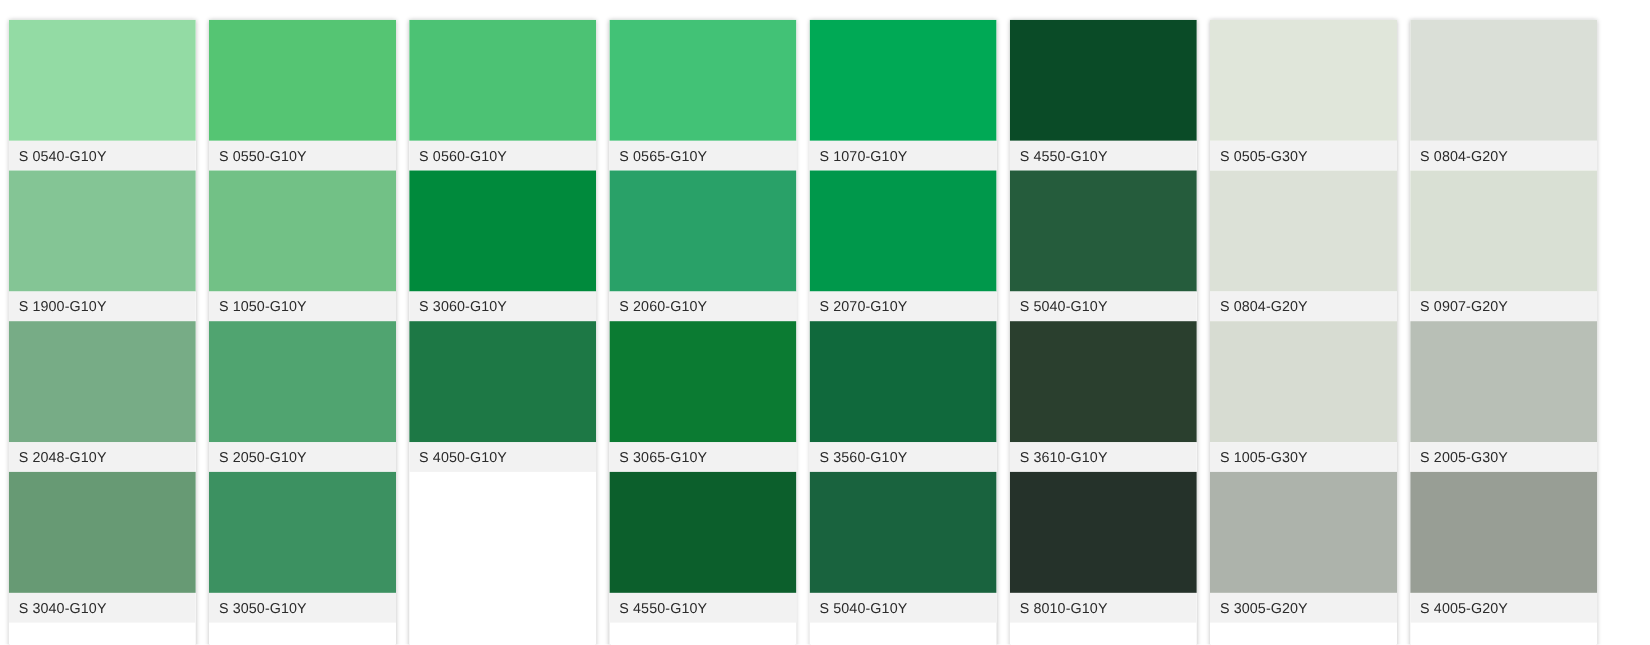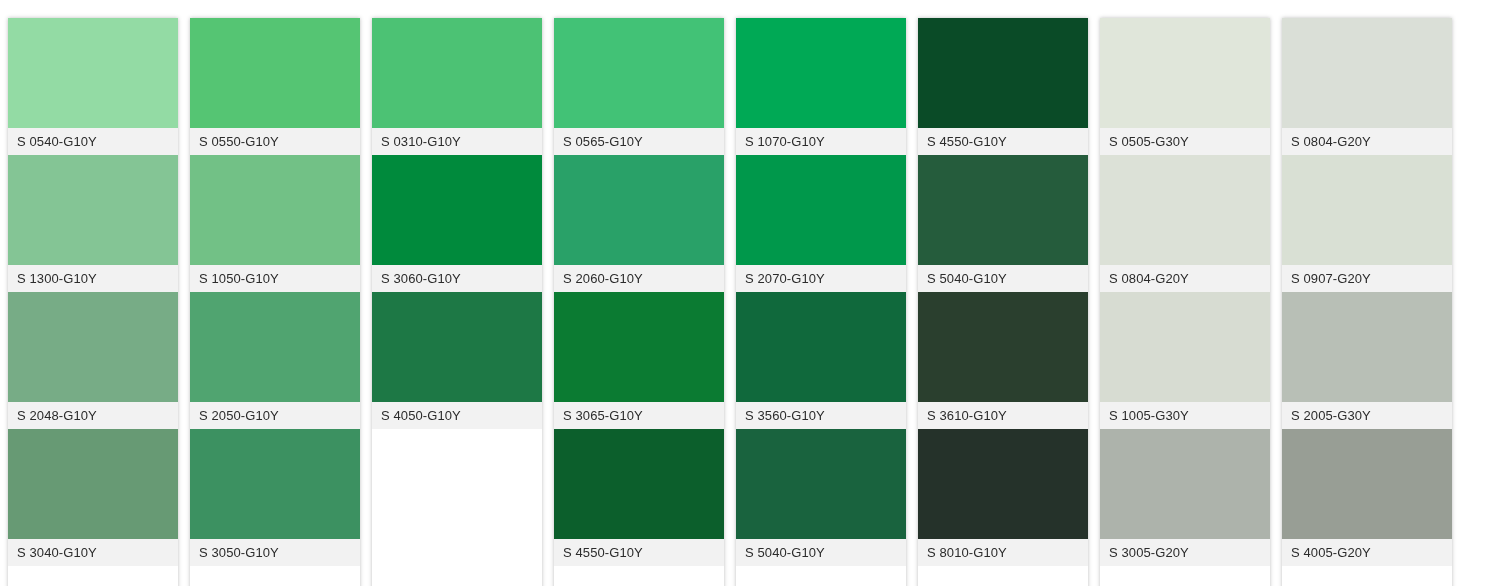--- a/index.html
+++ b/index.html
@@ -67,21 +67,21 @@
 <body>
 
 <div id="swatch-grid">
     <div class="swatch-column" style="left: 8px;">
       <div class="swatch-cell">
         <div class="swatch-chip" style="background: rgb(147, 219, 164);"></div>
         <div class="swatch-label">S 0540-G10Y</div>
       </div>
       <div class="swatch-cell">
         <div class="swatch-chip" style="background: rgb(132, 197, 149);"></div>
-        <div class="swatch-label">S 1300-G10Y</div>
+        <div class="swatch-label">S 1900-G10Y</div>
       </div>
       <div class="swatch-cell">
         <div class="swatch-chip" style="background: rgb(119, 172, 134);"></div>
         <div class="swatch-label">S 2048-G10Y</div>
       </div>
       <div class="swatch-cell">
         <div class="swatch-chip" style="background: rgb(103, 154, 116);"></div>
         <div class="swatch-label">S 3040-G10Y</div>
       </div>
     </div>
@@ -99,21 +99,21 @@
         <div class="swatch-label">S 2050-G10Y</div>
       </div>
       <div class="swatch-cell">
         <div class="swatch-chip" style="background: rgb(60, 145, 97);"></div>
         <div class="swatch-label">S 3050-G10Y</div>
       </div>
     </div>
     <div class="swatch-column" style="left: 372px;">
       <div class="swatch-cell">
         <div class="swatch-chip" style="background: rgb(76, 194, 116);"></div>
-        <div class="swatch-label">S 0310-G10Y</div>
+        <div class="swatch-label">S 0560-G10Y</div>
       </div>
       <div class="swatch-cell">
         <div class="swatch-chip" style="background: rgb(0, 138, 60);"></div>
         <div class="swatch-label">S 3060-G10Y</div>
       </div>
       <div class="swatch-cell">
         <div class="swatch-chip" style="background: rgb(29, 120, 69);"></div>
         <div class="swatch-label">S 4050-G10Y</div>
       </div>
     </div>

